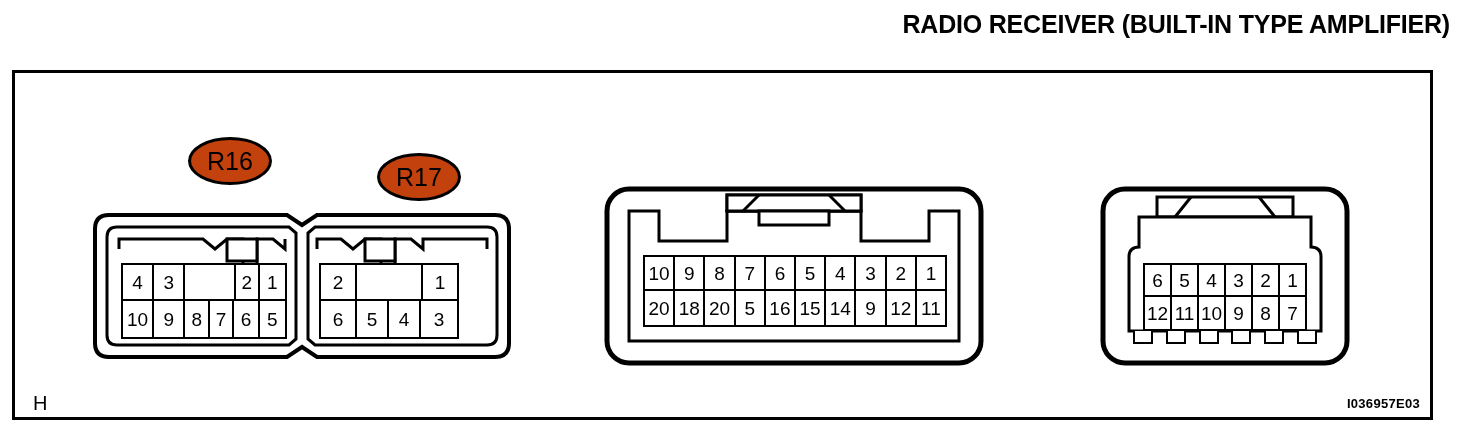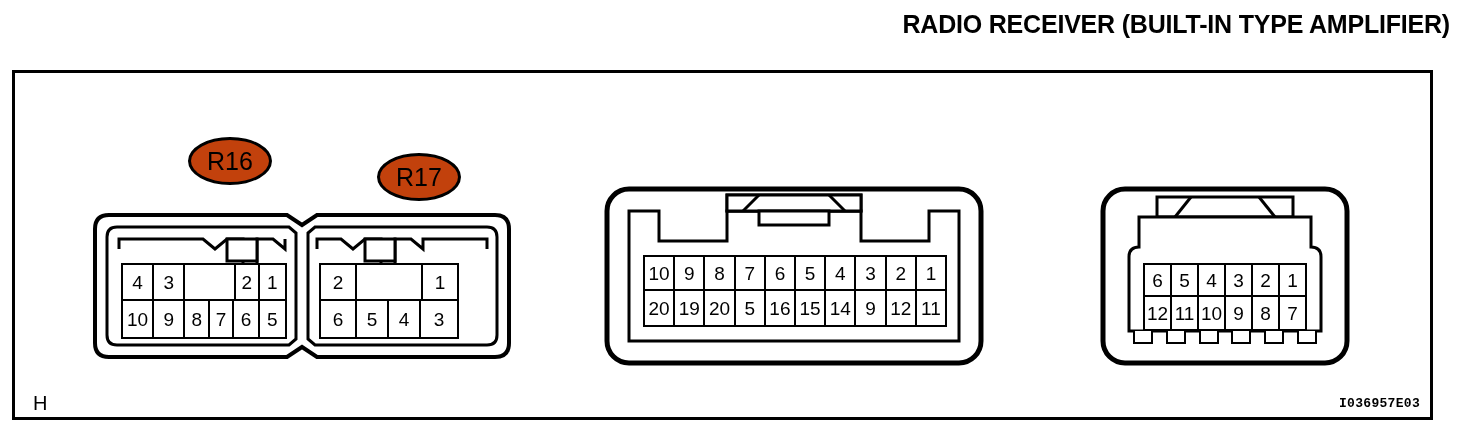--- a/index.html
+++ b/index.html
@@ -37,21 +37,21 @@
     left:18px;bottom:4px;
     font-size:20px;
     line-height:1;
   }
   .ref-code{
     position:absolute;
     right:10px;bottom:6px;
     font-size:13px;
     font-weight:bold;
     letter-spacing:0.3px;
-    font-family:Liberation Mono, monospace;
+    font-family:Liberation Sans, sans-serif;
   }
 
   
   .oval{
     position:absolute;
     width:84px;height:48px;
     border:3px solid #000;
     border-radius:50%;
     box-sizing:border-box;
     display:flex;align-items:center;justify-content:center;
@@ -198,21 +198,21 @@
           <div class="cell" style="flex:1;">7</div>
           <div class="cell" style="flex:1;">6</div>
           <div class="cell" style="flex:1;">5</div>
           <div class="cell" style="flex:1;">4</div>
           <div class="cell" style="flex:1;">3</div>
           <div class="cell" style="flex:1;">2</div>
           <div class="cell" style="flex:1;">1</div>
         </div>
         <div class="grid-row">
           <div class="cell" style="flex:1;">20</div>
-          <div class="cell" style="flex:1;">19</div>
+          <div class="cell" style="flex:1;">18</div>
           <div class="cell" style="flex:1;">20</div>
           <div class="cell" style="flex:1;">5</div>
           <div class="cell" style="flex:1;">16</div>
           <div class="cell" style="flex:1;">15</div>
           <div class="cell" style="flex:1;">14</div>
           <div class="cell" style="flex:1;">9</div>
           <div class="cell" style="flex:1;">12</div>
           <div class="cell" style="flex:1;">11</div>
         </div>
       </div>

